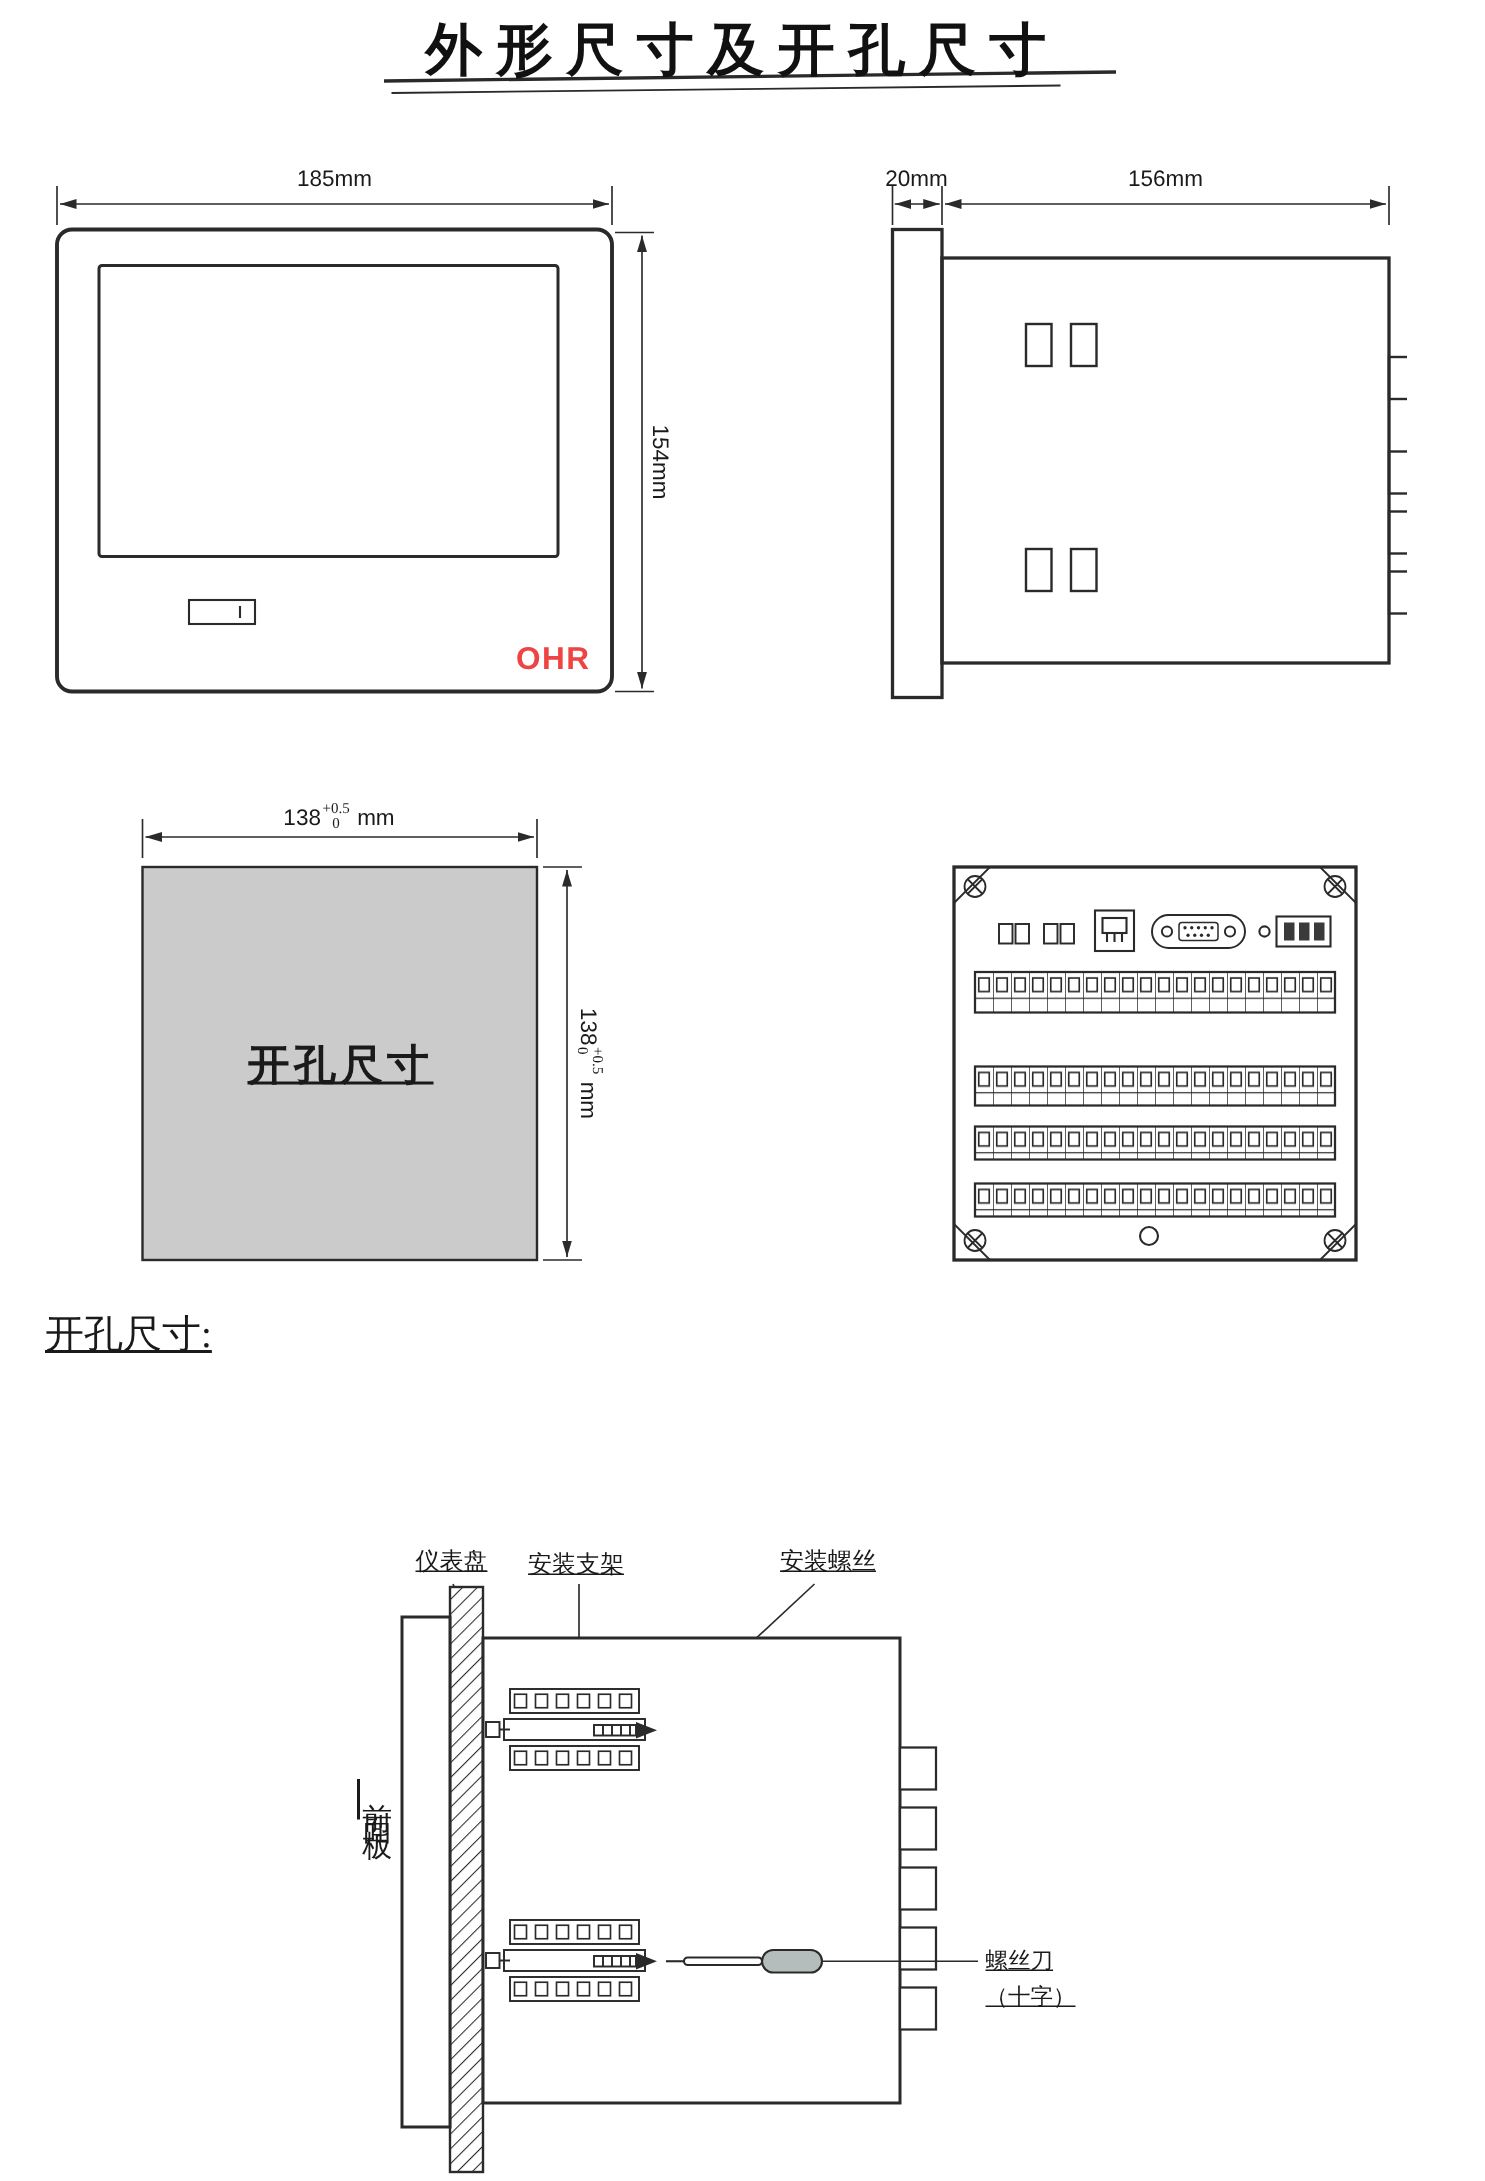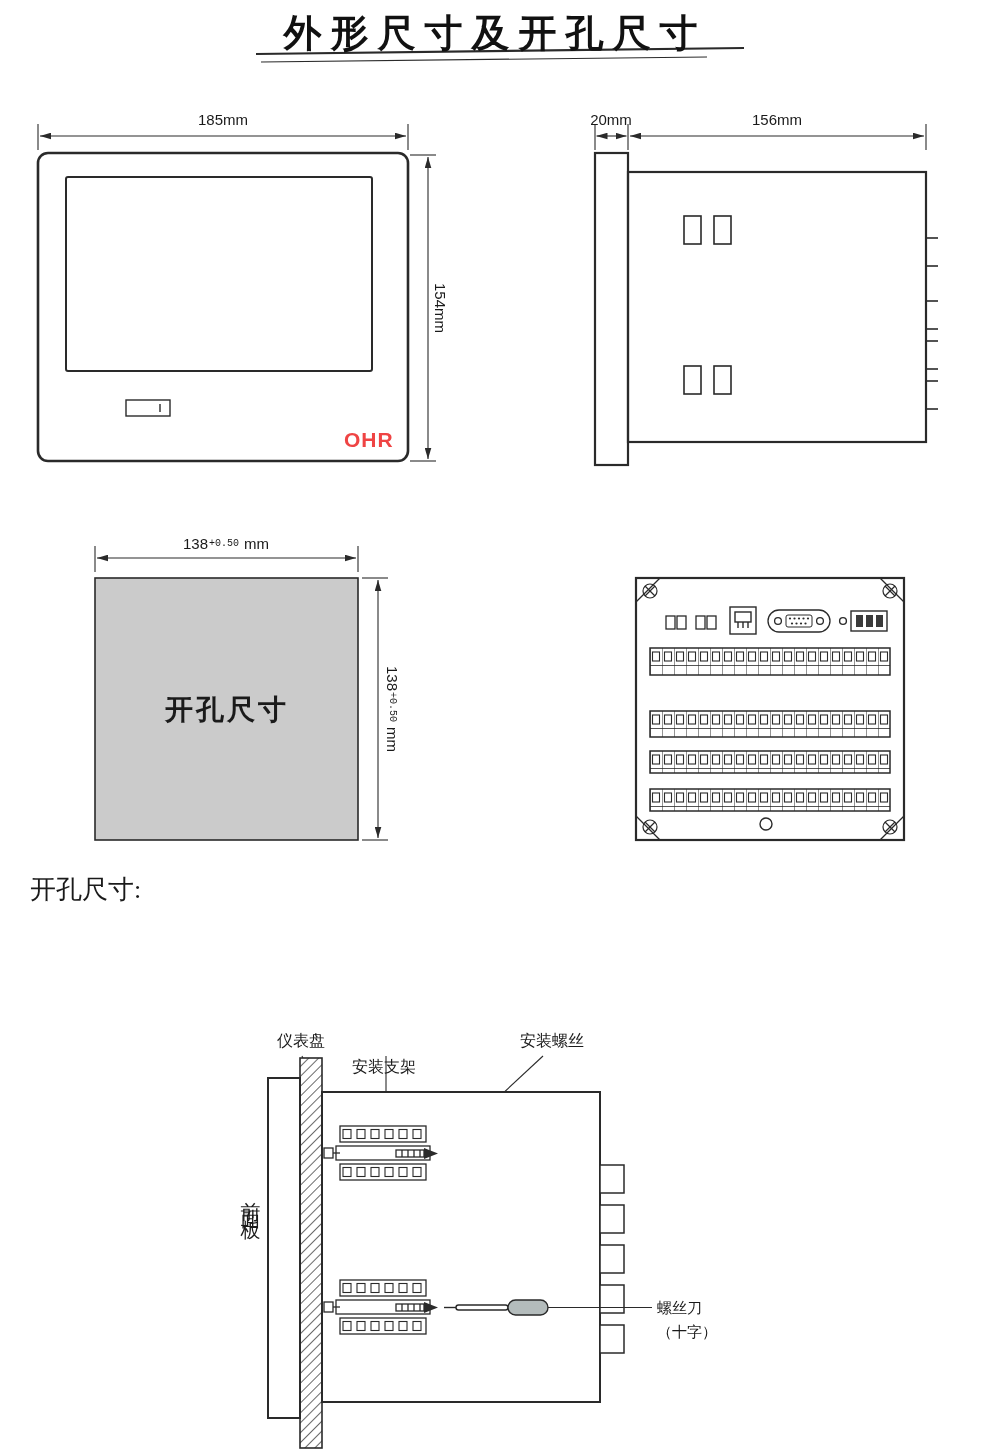--- a/index.html
+++ b/index.html
@@ -6,26 +6,26 @@
   .page{position:relative;width:938px;height:1454px;background:#ffffff;overflow:hidden;
         font-family:"Liberation Sans",sans-serif;color:#1a1a1a;}
   .art{position:absolute;left:0;top:0;}
   .lbl{position:absolute;white-space:nowrap;color:#1a1a1a;}
   .dim{font-size:15px;font-family:"Liberation Sans",sans-serif;}
   .c{transform:translateX(-50%);text-align:center;}
   .rotc{transform:translate(-50%,-50%) rotate(90deg);}
   .title{position:absolute;left:0;top:8px;width:990px;text-align:center;
          font-size:38px;font-weight:bold;letter-spacing:9px;
          font-family:"Liberation Sans",sans-serif;color:#111;}
-  .cn{font-family:"Liberation Serif",serif;}
+  .cn{font-family:"Liberation Serif",serif;text-decoration:underline;}
   .logo{font-size:21px;font-weight:800;letter-spacing:1px;color:#ef4444;
         font-family:"Liberation Sans",sans-serif;}
   .dimgroup{display:inline-flex;align-items:center;}
-  .tolwrap{display:inline-flex;flex-direction:row;justify-content:center;
-           font-size:10px;line-height:10px;margin:0 1px;font-family:Liberation Mono, monospace;}
+  .tolwrap{display:inline-flex;flex-direction:column;justify-content:center;
+           font-size:10px;line-height:10px;margin:0 1px;font-family:Liberation Serif, serif;}
   .unit{margin-left:4px;}
   .cutlabel{font-size:28px;font-weight:bold;letter-spacing:3px;}
   .heading{font-size:26px;}
   .para{font-size:26px;line-height:38px;text-indent:2em;white-space:normal;width:905px;}
   .diaglbl{font-size:16px;}
   .vert{writing-mode:vertical-rl;text-orientation:upright;letter-spacing:9px;font-size:20px;}
   .sdlabel{font-size:15px;line-height:24px;}
 </style>
 </head>
 <body>
@@ -280,21 +280,21 @@
       <span>0</span>
     </span>
     <span class="dim unit">mm</span>
   </div>
 
   <div class="lbl cn cutlabel c" style="left:227px;top:691px">开孔尺寸</div>
 
   <div class="lbl cn heading" style="left:30px;top:872px">开孔尺寸:</div>
 
   <div class="lbl cn diaglbl" style="left:277px;top:1031px">仪表盘</div>
-  <div class="lbl cn diaglbl" style="left:352px;top:1057px">安装支架</div>
+  <div class="lbl cn diaglbl" style="left:352px;top:1033px">安装支架</div>
   <div class="lbl cn diaglbl" style="left:520px;top:1031px">安装螺丝</div>
   <div class="lbl cn vert" style="left:238px;top:1186px">前面板</div>
 
   <div class="lbl sdlabel cn" style="left:657px;top:1296px">
     <div>螺丝刀</div>
     <div>（十字）</div>
   </div>
 
 </div>
 

